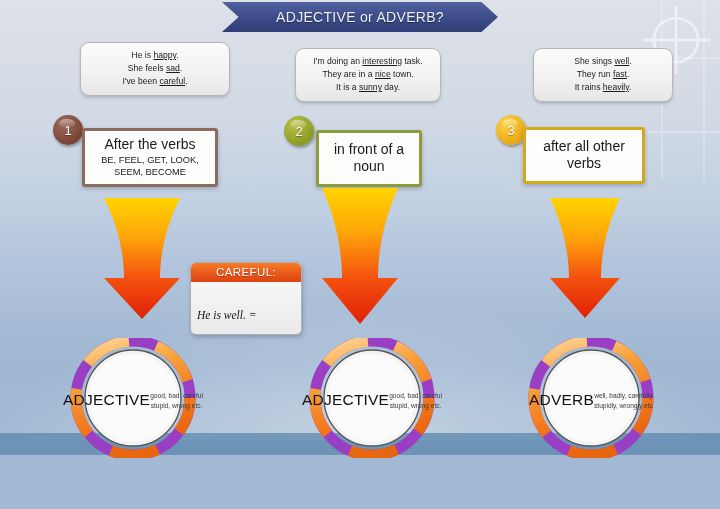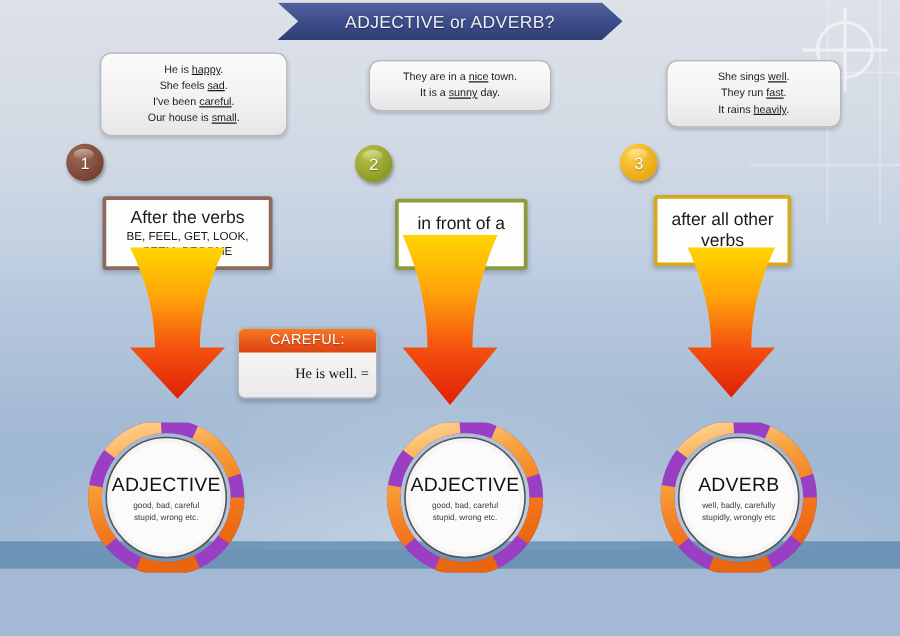--- a/index.html
+++ b/index.html
@@ -58,27 +58,27 @@
   .example u { text-decoration: underline; text-underline-offset: 1px; }
   #ex1 { left: 80px;  top: 42px;  width: 150px; }
   #ex2 { left: 295px; top: 48px;  width: 146px; }
   #ex3 { left: 533px; top: 48px;  width: 140px; }
 
   
   .rule {
     position: absolute; background: #fdfdfb;
     border: 3px solid #a21caf; border-radius: 3px;
     box-shadow: 0 2px 4px rgba(40,55,80,.28);
-    text-align: center; padding: 5px 6px; margin-top: 29px;
+    text-align: center; padding: 5px 6px;
   }
   .rule .headline { font-size: 14px; color: #1a1a1a; line-height: 1.18; }
   .rule .sub { font-size: 9.3px; color: #1a1a1a; line-height: 1.35; margin-top: 1px; }
   #rule1 { left: 82px;  top: 128px; width: 136px; border-color: #8c6a5d; }
   #rule2 { left: 316px; top: 130px; width: 106px; border-color: #8d9a3e; padding: 8px 6px 10px; }
-  #rule3 { left: 523px; top: 127px; width: 110px; border-color: #d6a81d; padding: 8px 6px 10px; }
+  #rule3 { left: 523px; top: 127px; width: 122px; border-color: #d6a81d; padding: 8px 6px 10px; }
 
   
   .badge {
     position: absolute; width: 30px; height: 30px; border-radius: 50%;
     display: flex; align-items: center; justify-content: center;
     color: #fff; font-size: 13px;
     box-shadow: 1px 2px 3px rgba(0,0,0,.35);
     text-shadow: 0 1px 1px rgba(0,0,0,.35);
   }
   .badge::after {
@@ -100,34 +100,34 @@
     border: 1px solid #b0b0b0; border-radius: 6px; overflow: hidden;
     box-shadow: 1px 2px 4px rgba(40,55,80,.3);
     background: linear-gradient(180deg, #fafafa, #eaeaea);
   }
   #careful .hdr {
     background: linear-gradient(180deg, #f57c25 0%, #e8551a 60%, #dd4411 100%);
     color: #fff; font-size: 11.5px; text-align: center; padding: 3px 0 4px;
     letter-spacing: .4px; text-shadow: 0 1px 1px rgba(0,0,0,.3);
   }
   #careful .body {
-    font-family: "Liberation Serif", serif; 
-    font-size: 11.5px; color: #15150f; text-align: right;
-    padding: 8px 6px 10px; line-height: 1.6;
+    font-family: "Liberation Serif", serif; font-style: italic;
+    font-size: 11.5px; color: #15150f; text-align: left;
+    padding: 24px 6px 10px; line-height: 1.6;
   }
 
   
   .circle-wrap { position: absolute; width: 150px; height: 120px; }
   #circ1 { left: 58px;  top: 338px; }
   #circ2 { left: 297px; top: 338px; }
   #circ3 { left: 516px; top: 338px; }
   .circle-svg { position: absolute; inset: 0; width: 150px; height: 120px; }
   .circle-text {
     position: absolute; left: 0; top: 0; width: 150px; height: 120px;
-    display: flex; flex-direction: column; align-items: center; justify-content: center;
+    display: flex; flex-direction: row; align-items: center; justify-content: center;
     text-align: center; padding-top: 3px;
   }
   .circle-text .main { font-size: 15.5px; color: #111; letter-spacing: .2px; }
   .circle-text .words { font-size: 6.6px; color: #3a3a3a; line-height: 1.5; margin-top: 2px; }
 </style>
 </head>
 <body>
 
 <div class="bg-glow"></div>
 <div class="bg-band b2"></div>
@@ -151,23 +151,23 @@
 </svg>
 
 <div class="title-banner">
   <span>ADJECTIVE or ADVERB?</span>
 </div>
 
 <div class="example" id="ex1">
     <div>He is <u>happy</u>.</div>
     <div>She feels <u>sad</u>.</div>
     <div>I've been <u>careful</u>.</div>
-    <div>Our house is <u>small</u>.</div>
   </div>
 <div class="example" id="ex2">
+    <div>I'm doing an <u>interesting</u> task.</div>
     <div>They are in a <u>nice</u> town.</div>
     <div>It is a <u>sunny</u> day.</div>
   </div>
 <div class="example" id="ex3">
     <div>She sings <u>well</u>.</div>
     <div>They run <u>fast</u>.</div>
     <div>It rains <u>heavily</u>.</div>
   </div>
 
 <div class="badge" id="badge1">

